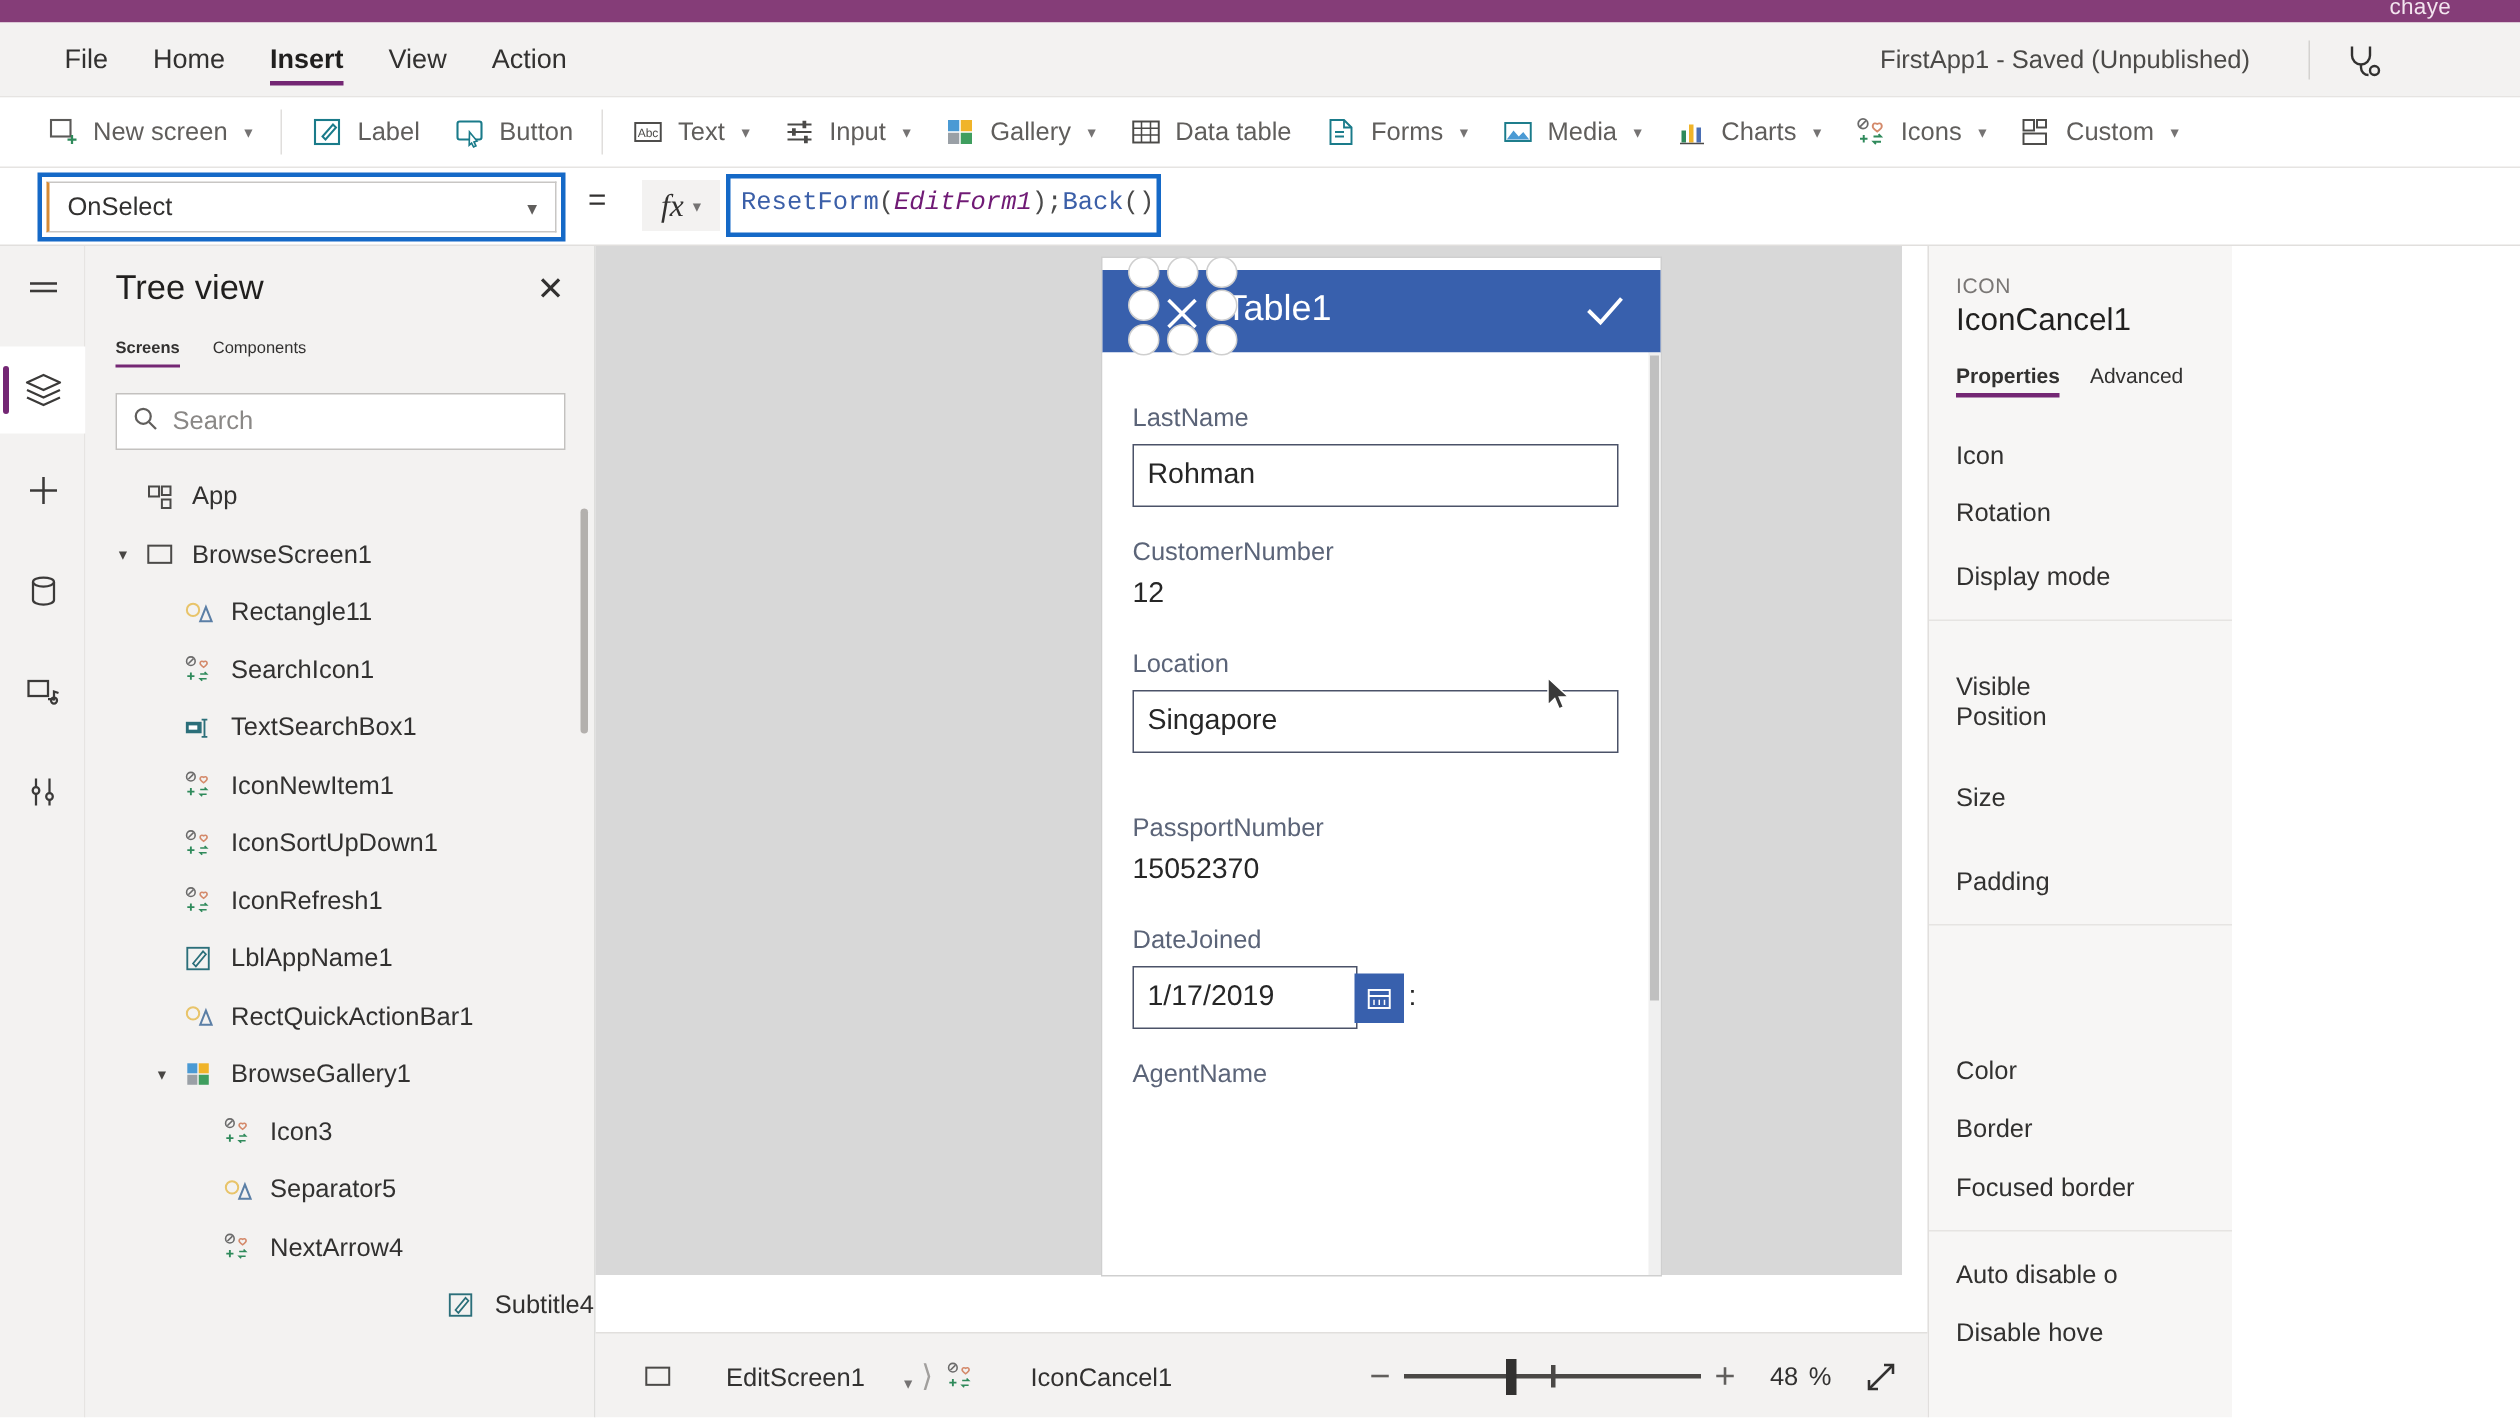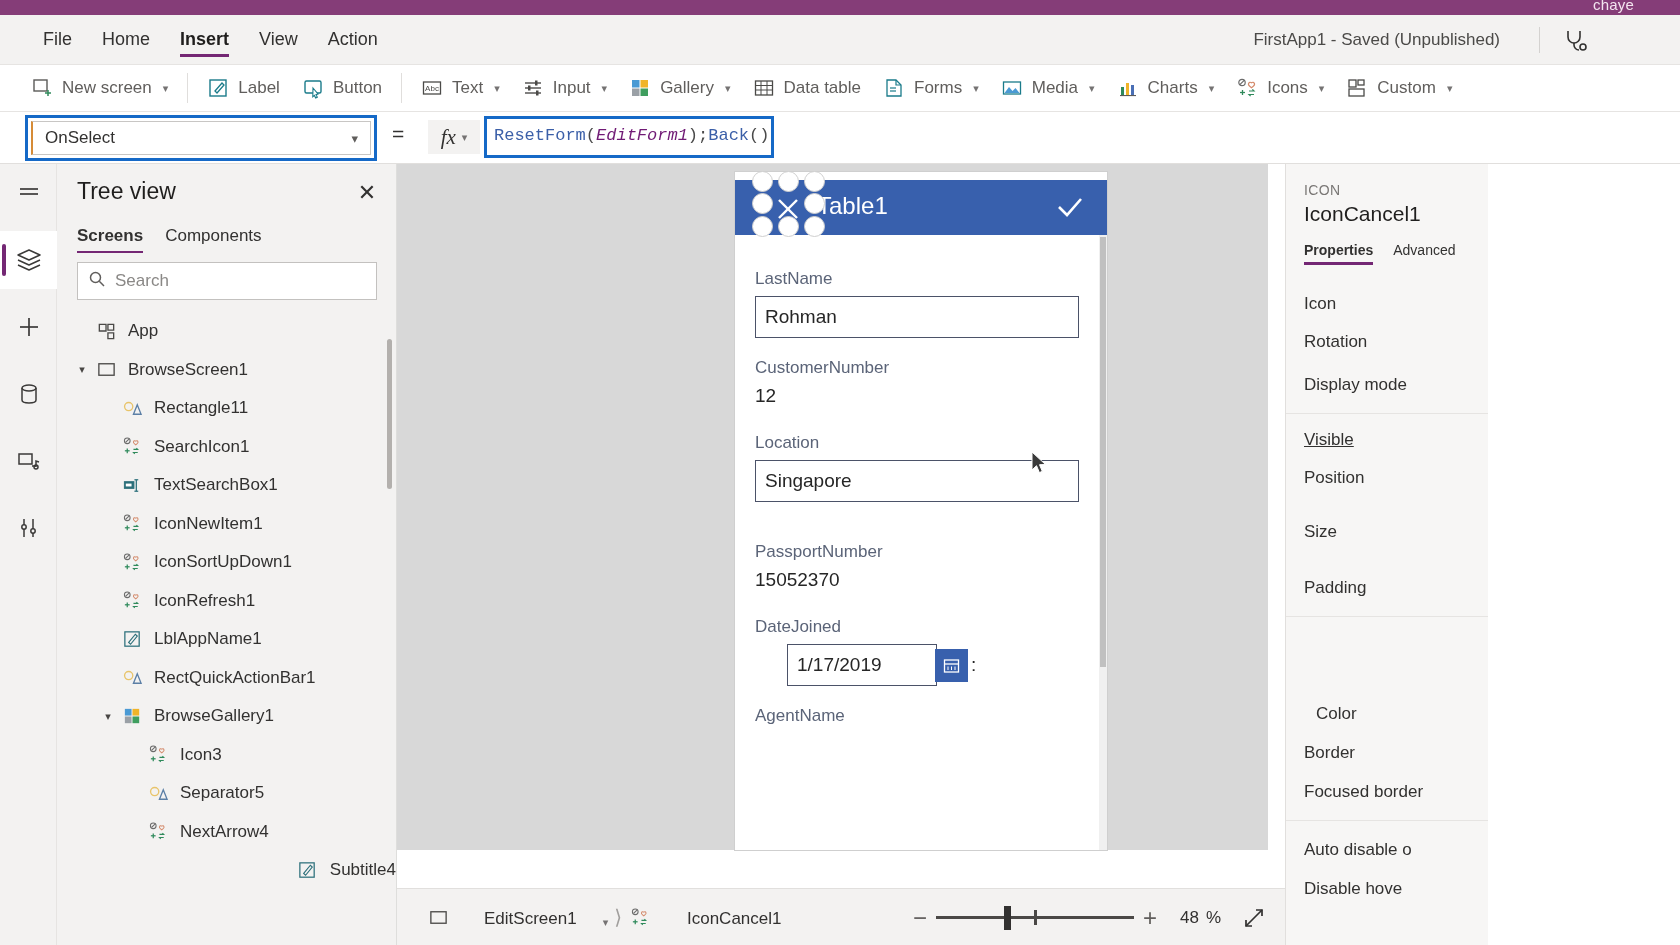--- a/index.html
+++ b/index.html
@@ -130,21 +130,21 @@
     background: #f3f2f1; border-right: 1px solid #dededc; overflow: hidden;
   }
   .tv-title { position: absolute; left: 20px; top: 14px; font-size: 23px; color: #201f1e; }
   .tv-close {
     position: absolute; right: 14px; top: 14px; width: 30px; height: 30px;
     display: flex; align-items: center; justify-content: center; cursor: pointer;
     font-size: 22px; color: #323130; font-weight: 300;
   }
   .tv-tabs { position: absolute; left: 20px; top: 62px; display: flex; gap: 22px; }
   .tv-tab {
-    position: relative; padding-bottom: 7px; font-size: 17px; color: #323130; cursor: pointer;
+    position: relative; padding-bottom: 7px; font-size: 11px; color: #323130; cursor: pointer;
   }
   .tv-tab.active { font-weight: 700; }
   .tv-tab.active::after {
     content: ""; position: absolute; left: 0; right: 0; bottom: 0; height: 2px; background: #742774;
   }
   .tv-search {
     position: absolute; left: 20px; top: 98px; width: 300px; height: 38px;
     background: #fff; border: 1px solid #c3c1bf;
     display: flex; align-items: center; padding: 0 10px; gap: 9px; cursor: text;
   }
@@ -192,21 +192,21 @@
   .fld-input {
     height: 42px; border: 1px solid #4b5268; background: #fff;
     display: flex; align-items: center; padding: 0 9px;
     font-size: 19px; color: #262626;
   }
   .fld-static { font-size: 19px; color: #262626; padding-bottom: 6px; }
   .fld-space { height: 20px; }
   .date-wrap { display: flex; align-items: center; }
   .date-input {
     width: 150px; height: 42px; border: 1px solid #4b5268; background: #fff;
-    display: flex; align-items: center; padding: 0 9px; font-size: 19px; color: #262626; margin-left: 32px;
+    display: flex; align-items: center; padding: 0 9px; font-size: 19px; color: #262626;
   }
   .date-btn {
     width: 33px; height: 33px; background: #3860ad;
     display: flex; align-items: center; justify-content: center; margin-left: -2px; cursor: pointer;
   }
   .date-colon { font-size: 19px; color: #262626; margin-left: 3px; }
 
   .form-scrollbar {
     position: absolute; right: 0; top: 63px; width: 8px; bottom: 0; background: #f0f0f0;
   }
@@ -874,26 +874,26 @@
     <div class="pr-name">IconCancel1</div>
     <div class="pr-tabs" id="pr-tabs">
         <div class="pr-tab active"><span>Properties</span></div>
         <div class="pr-tab"><span>Advanced</span></div>
       </div>
     <div id="pr-rows">
         <div class="pr-row" style="top:130px;"><span>Icon</span></div>
         <div class="pr-row" style="top:168px;"><span>Rotation</span></div>
         <div class="pr-row" style="top:211px;"><span>Display mode</span></div>
         <div class="pr-divider" style="top:249px;"></div>
-        <div class="pr-row" style="top:266px;text-decoration:underline;"><span>Visible</span></div>
+        <div class="pr-row" style="top:284px;"><span>Visible</span></div>
         <div class="pr-row" style="top:304px;"><span>Position</span></div>
         <div class="pr-row" style="top:358px;"><span>Size</span></div>
         <div class="pr-row" style="top:414px;"><span>Padding</span></div>
         <div class="pr-divider" style="top:452px;"></div>
-        <div class="pr-row" style="top:540px;margin-left:12px;"><span>Color</span></div>
+        <div class="pr-row" style="top:540px;"><span>Color</span></div>
         <div class="pr-row" style="top:579px;"><span>Border</span></div>
         <div class="pr-row" style="top:618px;"><span>Focused border</span></div>
         <div class="pr-divider" style="top:656px;"></div>
         <div class="pr-row" style="top:676px;"><span>Auto disable o</span></div>
         <div class="pr-row" style="top:715px;"><span>Disable hove</span></div>
       </div>
   </div>
 
   <div class="statusbar">
     <div id="breadcrumb" style="display:flex; align-items:center; padding-left:28px;">

